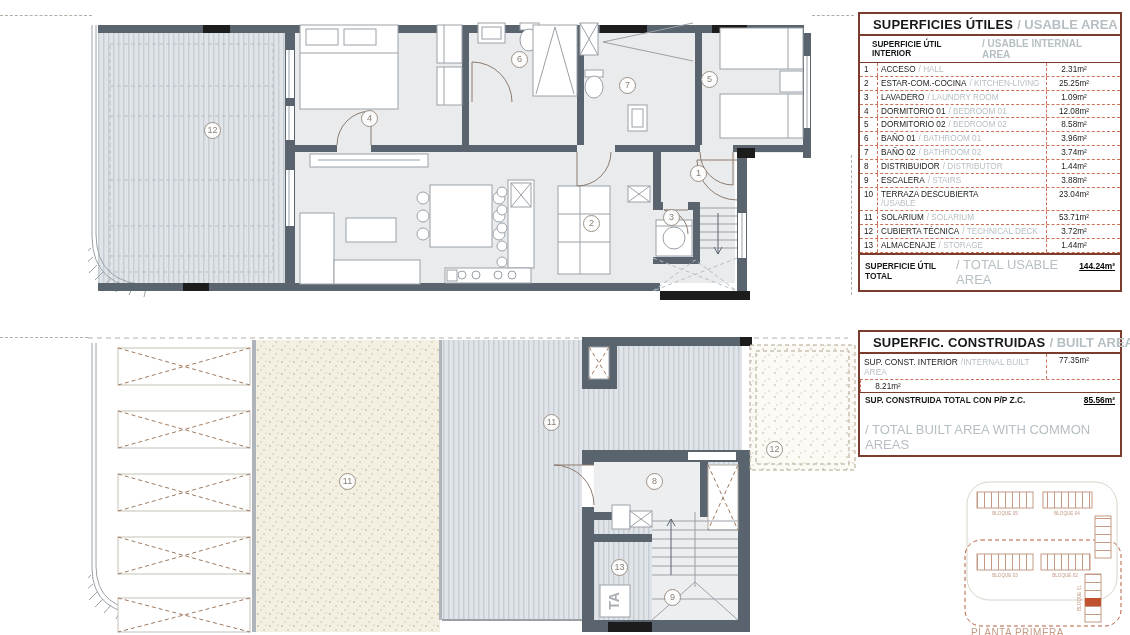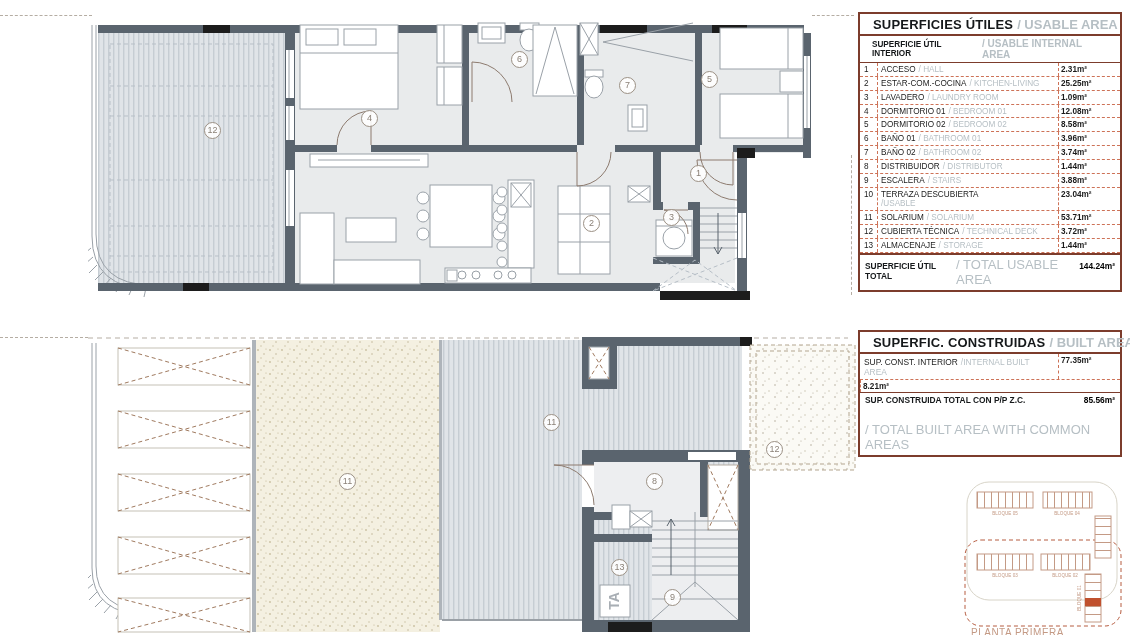--- a/index.html
+++ b/index.html
@@ -40,27 +40,27 @@
   .t-sub{display:flex;align-items:baseline;padding:2px 12px;border-bottom:1.5px solid var(--table-border);}
   .t-sub-es{font-size:8.2px;font-weight:bold;color:#15181a;}
   .t-sub-en{font-size:10px;font-weight:bold;color:var(--gray-text);margin-left:3px;}
   .t-row{display:flex;align-items:stretch;font-size:8.2px;color:#1b1b1b;
          border-bottom:1px dashed var(--dash);}
   .t-row:last-of-type{border-bottom:none;}
   .t-num{width:13px;padding:2px 0 1px 4px;border-right:1px dashed var(--dash);}
   .t-name{flex:1;padding:2px 3px 1px;line-height:1.2;}
   .t-en{color:var(--gray-text);margin-left:3px;}
   .stack .t-en{display:block;margin-left:0;}
-  .t-val{width:50px;text-align:left;padding:2px 9px 1px 2px;border-left:1px dashed var(--dash);
-         font-weight:700;}
+  .t-val{width:50px;text-align:center;padding:2px 21px 1px 2px;border-left:1px dashed var(--dash);
+         font-weight:400;}
   .t-total{display:flex;align-items:baseline;border-top:2px solid var(--table-border);
            padding:2.5px 5px;font-size:8.4px;}
   .t-total .lbl{font-weight:bold;color:#15181a;}
   .t-total .en{font-size:13px;font-weight:normal;color:var(--gray-text);margin-left:3px;}
-  .t-total .val{margin-left:auto;font-weight:bold;}
+  .t-total .val{margin-left:auto;font-weight:bold;text-decoration:underline;}
   .t-total.stack2{display:block;}
   .t-total.stack2 .line1{display:flex;align-items:baseline;}
   .t-total.stack2 .en{display:block;margin-left:0;margin-top:17px;}
   
   .b-name{flex:1;padding:2.5px 4px 1px;line-height:1.25;font-size:8.4px;}
   .b-row2{border-bottom:1.5px solid var(--table-border);}
   
   .legend{position:absolute;left:963px;top:478px;width:164px;height:150px;}
   .legend-caption{position:absolute;left:971px;top:627px;font-size:10px;color:#c49a85;
                   letter-spacing:.5px;white-space:nowrap;}

